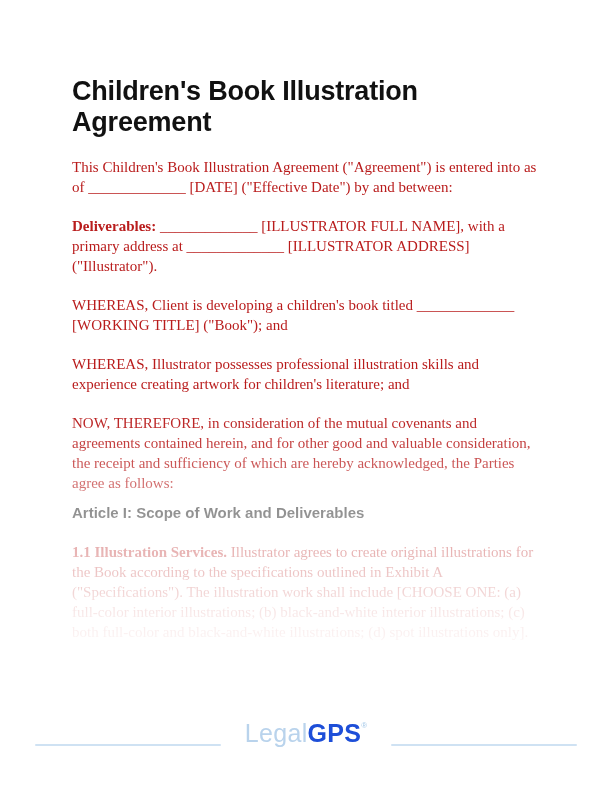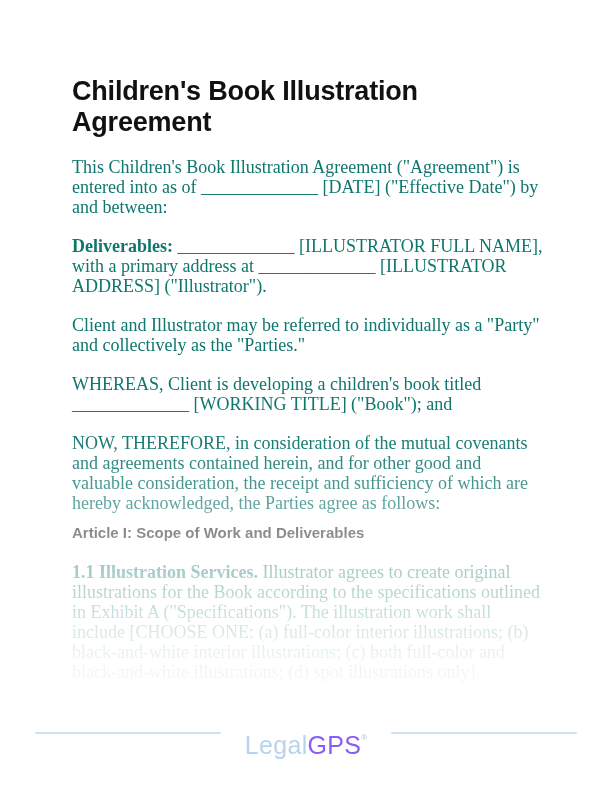--- a/index.html
+++ b/index.html
@@ -27,24 +27,24 @@
     font-family: "Liberation Sans", sans-serif;
     font-size: 27px;
     line-height: 31px;
     font-weight: 700;
     color: #111111;
     letter-spacing: -0.2px;
     margin-bottom: 10px;
   }
 
   p.body-para {
-    font-size: 18px;
+    font-size: 15px;
     line-height: 20px;
     margin-top: 19px;
-    color: #0f766e;
+    color: #b91c1c;
   }
 
   h2.section-heading {
     font-family: "Liberation Sans", sans-serif;
     font-size: 15px;
     line-height: 20px;
     font-weight: 700;
     color: #1b1b1b;
     margin-top: 10px;
   }
@@ -70,63 +70,63 @@
       rgba(255,255,255,0.90) 85%,
       rgba(255,255,255,0.97) 100%
     );
   }
 
   
   .footer {
     position: absolute;
     left: 0;
     right: 0;
-    top: 732px;
+    top: 712px;
     height: 34px;
     display: flex;
-    align-items: flex-start;
+    align-items: flex-end;
     justify-content: center;
   }
   .footer-rule {
     width: 186px;
     height: 2px;
     background: #cfe2f3;
     border-radius: 1px;
   }
   .brand-logo {
     display: flex;
     align-items: flex-start;
     margin: 0 24px;
     font-family: "Liberation Sans", sans-serif;
     font-size: 25px;
     line-height: 26px;
     white-space: nowrap;
   }
   .brand-light { color: #b9d3ec; font-weight: 400; letter-spacing: 0.3px; }
-  .brand-bold  { color: #8b5cf6; font-weight: 400; letter-spacing: 0.3px; }
+  .brand-bold  { color: #1d4ed8; font-weight: 700; letter-spacing: 0.3px; }
   .brand-reg   { color: #a5c9e9; font-size: 8px; line-height: 8px; margin-top: 2px; }
 </style>
 </head>
 <body>
 
 <div class="page">
   <div class="content">
 
     <h1 class="doc-title">Children's Book Illustration Agreement</h1>
 
     <p class="body-para">This Children's Book Illustration Agreement ("Agreement") is entered into as of _____________ [DATE] ("Effective Date") by and between:</p>
 
 
     <p class="body-para"><span class="lead-bold">Deliverables:</span><span> _____________ [ILLUSTRATOR FULL NAME], with a primary address at _____________ [ILLUSTRATOR ADDRESS] ("Illustrator").</span></p>
 
-    <p class="body-para">Client and Illustrator may be referred to individually as a "Party" and collectively as the "Parties."</p>
 
 
     <p class="body-para">WHEREAS, Client is developing a children's book titled _____________ [WORKING TITLE] ("Book"); and</p>
 
+    <p class="body-para">WHEREAS, Illustrator possesses professional illustration skills and experience creating artwork for children's literature; and</p>
 
 
     <div class="fading-section">
 
       <p class="body-para">NOW, THEREFORE, in consideration of the mutual covenants and agreements contained herein, and for other good and valuable consideration, the receipt and sufficiency of which are hereby acknowledged, the Parties agree as follows:</p>
 
       <h2 class="section-heading">Article I: Scope of Work and Deliverables</h2>
 
       <p class="body-para"><span class="lead-bold">1.1 Illustration Services.</span><span> Illustrator agrees to create original illustrations for the Book according to the specifications outlined in Exhibit A ("Specifications"). The illustration work shall include [CHOOSE ONE: (a) full-color interior illustrations; (b) black-and-white interior illustrations; (c) both full-color and black-and-white illustrations; (d) spot illustrations only].</span></p>
 

